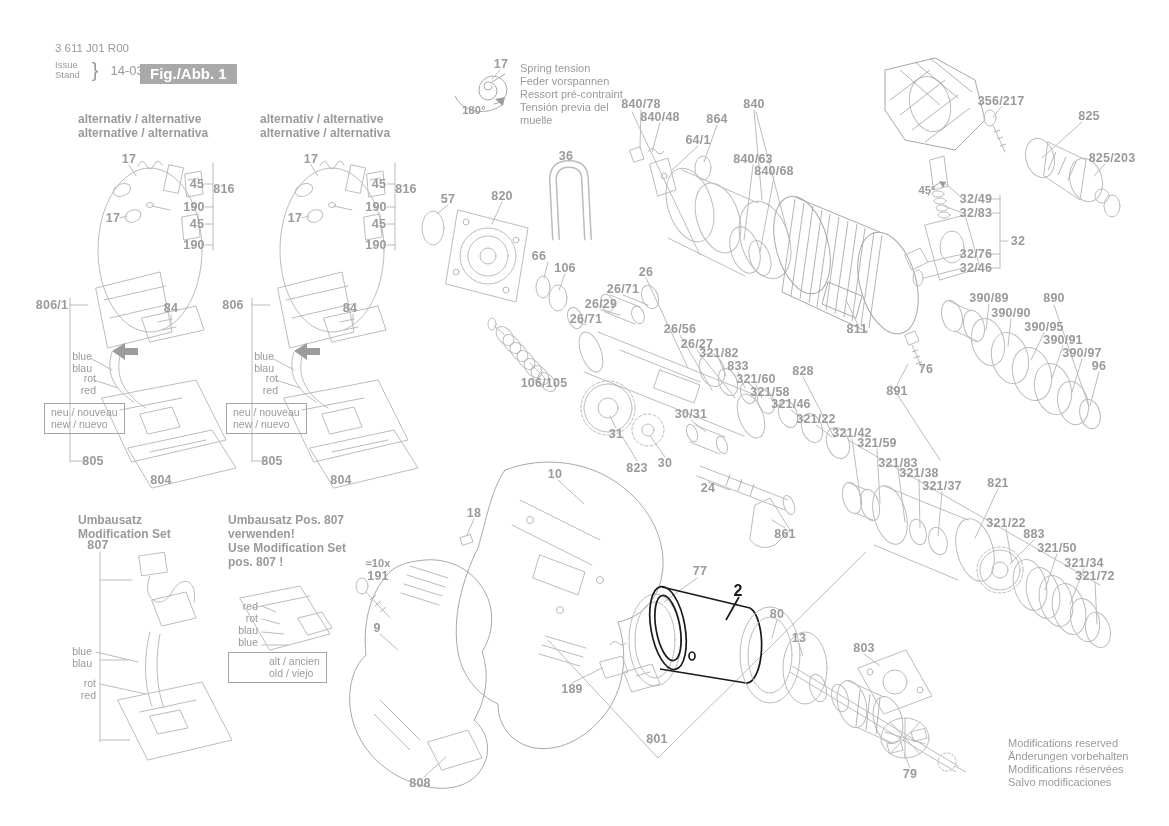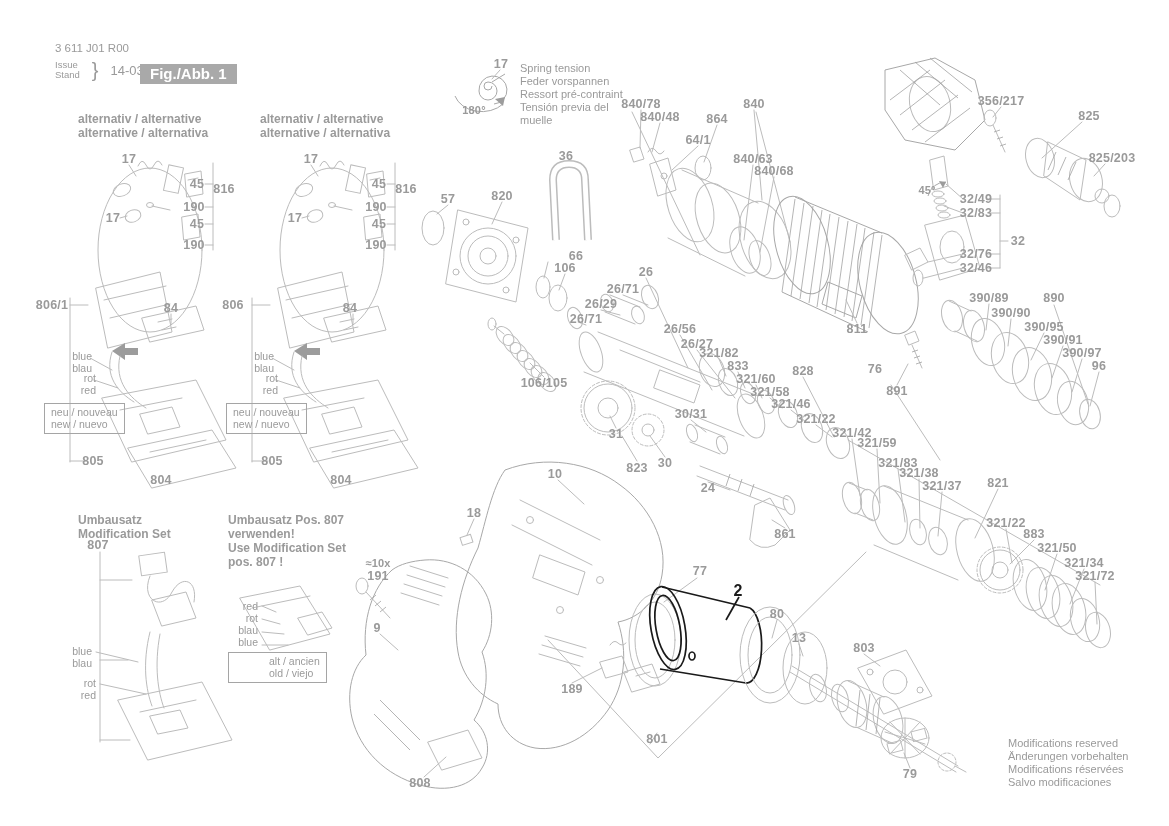--- a/index.html
+++ b/index.html
@@ -519,23 +519,23 @@
       <span class="plabel" style="left: 1018px; top: 241px;">32</span>
       <span class="plabel" style="left: 976px; top: 254px;">32/76</span>
       <span class="plabel" style="left: 976px; top: 268px;">32/46</span>
       <span class="plabel" style="left: 989px; top: 298px;">390/89</span>
       <span class="plabel" style="left: 1011px; top: 313px;">390/90</span>
       <span class="plabel" style="left: 1054px; top: 298px;">890</span>
       <span class="plabel" style="left: 1044px; top: 327px;">390/95</span>
       <span class="plabel" style="left: 1063px; top: 340px;">390/91</span>
       <span class="plabel" style="left: 1082px; top: 353px;">390/97</span>
       <span class="plabel" style="left: 1099px; top: 366px;">96</span>
-      <span class="plabel" style="left: 875px; top: 369px;">76</span>
+      <span class="plabel" style="left: 926px; top: 369px;">76</span>
       <span class="plabel" style="left: 857px; top: 329px;">811</span>
-      <span class="plabel" style="left: 576px; top: 256px;">66</span>
+      <span class="plabel" style="left: 539px; top: 256px;">66</span>
       <span class="plabel" style="left: 565px; top: 268px;">106</span>
       <span class="plabel" style="left: 646px; top: 272px;">26</span>
       <span class="plabel" style="left: 623px; top: 289px;">26/71</span>
       <span class="plabel" style="left: 601px; top: 304px;">26/29</span>
       <span class="plabel" style="left: 586px; top: 319px;">26/71</span>
       <span class="plabel" style="left: 680px; top: 329px;">26/56</span>
       <span class="plabel" style="left: 697px; top: 344px;">26/27</span>
       <span class="plabel" style="left: 544px; top: 383px;">106/105</span>
       <span class="plabel" style="left: 719px; top: 353px;">321/82</span>
       <span class="plabel" style="left: 738px; top: 366px;">833</span>

